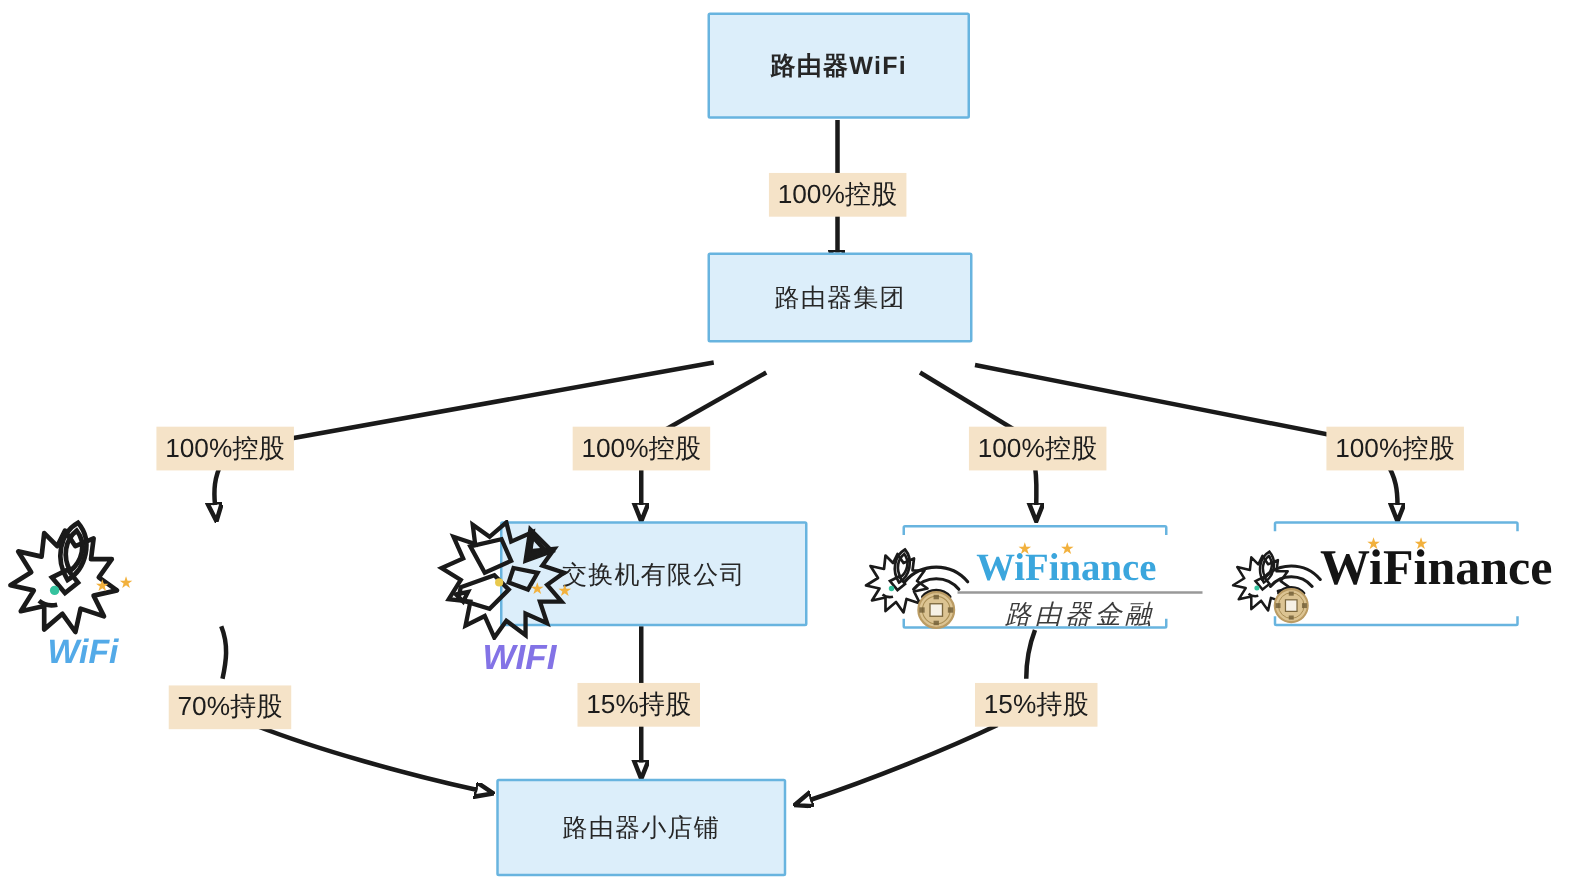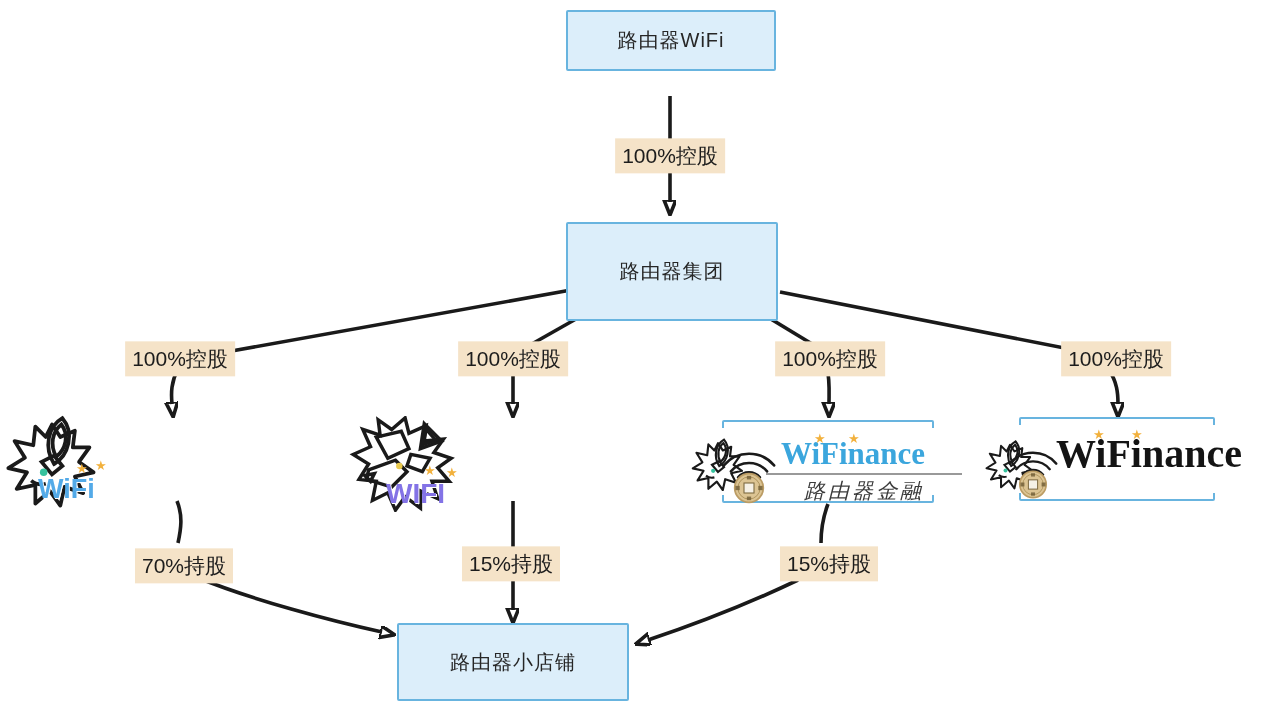--- a/index.html
+++ b/index.html
@@ -9,22 +9,22 @@
   .wires path{fill:none;stroke:#1a1a1a;stroke-width:3.6;}
   .node{position:absolute;z-index:2;background:#dceefa;border:2px solid #68b4df;
         border-radius:2px;display:flex;align-items:center;justify-content:center;
         font-size:20px;color:#262626;letter-spacing:1px;box-sizing:border-box;}
   .node.frame{background:#ffffff;}
   .logo-bg{position:absolute;background:#ffffff;z-index:3;}
   .art{position:absolute;z-index:4;}
   .edge-label{position:absolute;z-index:5;transform:translate(-50%,-50%);
         background:#f5e3c8;color:#1c1c1c;font-size:21px;line-height:1.3;
         padding:4px 7px;white-space:nowrap;}
-  .mascot-word{position:absolute;z-index:5;font-weight:bold;
-        font-family:"Liberation Sans",sans-serif;text-shadow:1px 1px 0 #ffffff;}
+  .mascot-word{position:absolute;z-index:5;font-style:italic;font-weight:bold;
+        font-family:"Liberation Sans",sans-serif;text-shadow:1px 1px 0 #ffffff;margin-top:32px;}
   .word-blue{color:#53aae8;font-size:27px;}
   .word-purple{color:#8373e6;font-size:28px;}
   .star{position:absolute;z-index:6;color:#f2b13d;font-size:13px;line-height:1;}
   .brand{position:absolute;z-index:5;font-family:"Liberation Serif",serif;
         font-weight:bold;white-space:nowrap;}
   .brand-wifinance{left:781px;top:436px;font-size:31px;color:#3ba6dd;}
   .brand-wifibank{left:1056px;top:430px;font-size:40px;color:#141414;}
   .brand-rule{position:absolute;z-index:5;left:766px;top:473px;width:196px;height:2px;background:#999;}
   .brand-sub{position:absolute;z-index:5;left:770px;top:477px;width:188px;text-align:center;
         font-family:"Liberation Serif",serif;font-size:21px;color:#3b3b3b;letter-spacing:3px;font-style:italic;}
@@ -85,29 +85,32 @@
     <path d="M827,368 C830,380 829,392 829,404" marker-end="url(#ah)"></path>
     <path d="M780,292 L1100,355"></path>
     <path d="M1109,370 C1117,382 1118,393 1118,404" marker-end="url(#ah)"></path>
     <path d="M177,501 C183,516 181,529 178,543"></path>
     <path d="M196,577 C252,600 332,621 382,632" marker-end="url(#ah)"></path>
     <path d="M513,501 L513,610" marker-end="url(#ah)"></path>
     <path d="M828,504 C823,517 821,529 821,543"></path>
     <path d="M798,580 C756,600 696,624 648,640" marker-end="url(#ah)"></path>
   </svg>
 
-  <div class="node" style="left:566px;top:10px;width:210px;height:61px;">
+  <div class="node" style="left:566px;top:10px;width:210px;height:85px;font-weight:bold;">
     <span>路由器WiFi</span>
   </div>
 
-  <div class="node" style="left:566px;top:222px;width:212px;height:99px;">
+  <div class="node" style="left:566px;top:202px;width:212px;height:72px;">
     <span>路由器集团</span>
   </div>
 
 
+  <div class="node" style="left:400px;top:417px;width:246px;height:84px;">
+    <span>交换机有限公司</span>
+  </div>
 
   <div class="node frame" style="left:722px;top:420px;width:212px;height:83px;"></div>
 
   <div class="node frame" style="left:1019px;top:417px;width:196px;height:84px;"></div>
 
   <div class="node" style="left:397px;top:623px;width:232px;height:78px;">
     <span>路由器小店铺</span>
   </div>
 
   <div class="logo-bg" style="left:688px;top:428px;width:276px;height:67px;"></div>

